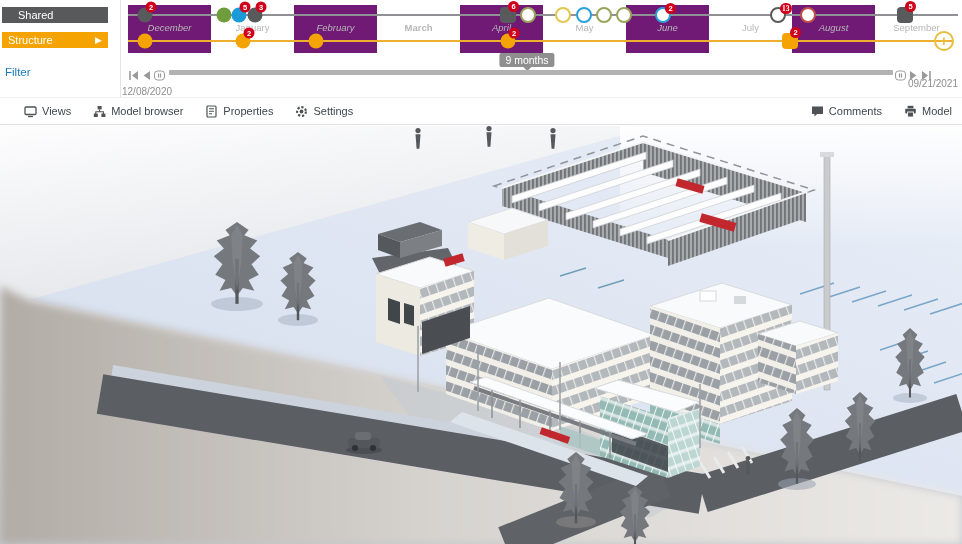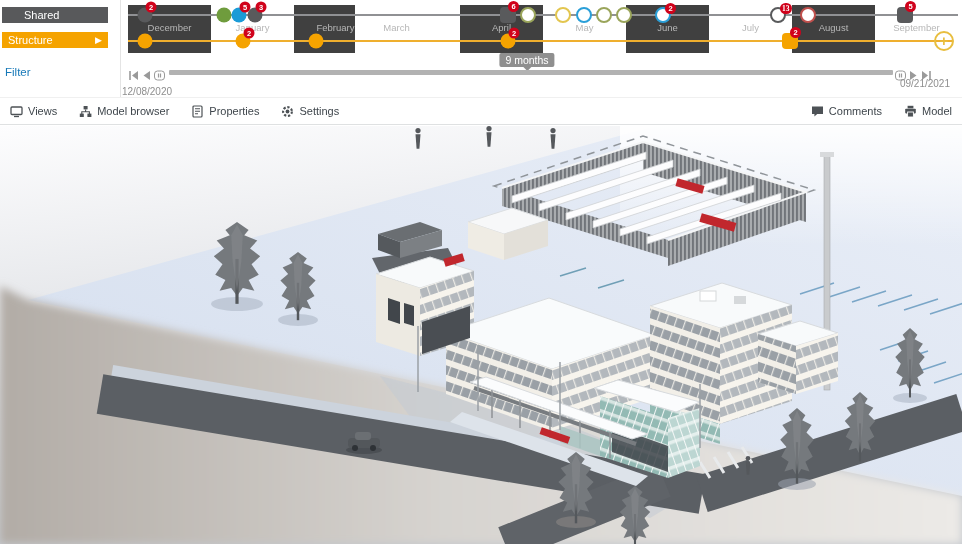--- a/index.html
+++ b/index.html
@@ -4,28 +4,28 @@
 <style>
   * { box-sizing: border-box; margin: 0; padding: 0; }
   html,body { width:962px; height:544px; overflow:hidden; background:#fff;
               font-family:"Liberation Sans", sans-serif; }
   .app { position:relative; width:962px; height:544px; }
 
   
   .top-panel { position:absolute; left:0; top:0; width:962px; height:97px; background:#fff; }
   .side-divider { position:absolute; left:120px; top:0; width:1px; height:97px; background:#e4e4e4; }
   .shared-bar { position:absolute; left:2px; top:7px; width:106px; height:16px; background:#58595b;
-                color:#fff; font-size:11px; line-height:16px; padding-left:22px; }
+                color:#fff; font-size:11px; line-height:16px; padding-left:16px; }
   .structure-bar { position:absolute; left:2px; top:32px; width:106px; height:16px; background:#f5a300;
                    color:#fff; font-size:11px; line-height:16px; padding-left:6px; cursor:pointer; }
   .structure-bar .play-arrow { position:absolute; right:6px; top:0; font-size:9px; line-height:16px; color:#fff; }
   .filter-link { position:absolute; left:5px; top:66px; color:#1779b8; font-size:11.5px; cursor:pointer; }
 
   .band { position:absolute; top:5px; height:48px; background:#fff; }
-  .band.alt { background:#404040; }
+  .band.alt { background:#701a75;font-style:italic; }
   .mlabel { position:absolute; width:100%; top:17px; text-align:center; font-size:9.5px; color:#b7b7b7; }
 
   .gray-line { position:absolute; left:128px; top:14px; width:830px; height:2px; background:#909194; }
   .orange-line { position:absolute; left:128px; top:40px; width:824px; height:2px; background:#efaf2e; }
 
   .mk { position:absolute; transform:translate(-50%,-50%); cursor:pointer; }
   .mk.filled  { width:15px; height:15px; border-radius:50%; }
   .mk.square  { width:16px; height:16px; border-radius:4px; }
   .mk.outline { width:16px; height:16px; border-radius:50%; border:2.5px solid #999; background:#fff; }
   .mk.plus { width:20px; height:20px; border-radius:50%; border:2px solid #e8be3f; background:transparent;
@@ -38,28 +38,28 @@
              color:#fff; font-size:10.5px; line-height:14px; padding:0 6px; border-radius:2px; white-space:nowrap; }
   .tooltip .tip-arrow { position:absolute; left:50%; bottom:-4px; margin-left:-4px; width:0; height:0;
              border-left:4px solid transparent; border-right:4px solid transparent; border-top:4px solid #8f8f8f; }
 
   .sbtn { width:11px; height:11px; display:inline-block; cursor:pointer; }
   .slider-left  { position:absolute; left:128px; top:67px; display:flex; gap:2px; }
   .slider-right { position:absolute; right:30px; top:67px; display:flex; gap:2px; }
   .slider-track { position:absolute; left:169px; top:70px; width:724px; height:5px; background:#b2b2b2;
                   border-radius:1px; cursor:pointer; }
   .date { position:absolute; top:78px; font-size:10px; color:#8e8e8e; }
-  .date.start { left:122px;margin-top:8px; } .date.end { right:12px; }
+  .date.start { left:122px;margin-top:8px; } .date.end { right:4px; }
 
   
   .toolbar { position:absolute; left:0; top:97px; width:962px; height:28px; background:#fff;
              border-top:1px solid #f0f0f0; border-bottom:1px solid #dfe1e2; display:flex; align-items:center; }
   .tb-item { display:flex; align-items:center; gap:5px; font-size:11px; color:#3f464c; cursor:pointer;
              margin-left:22px; white-space:nowrap; }
-  .tb-item:first-child { margin-left:10px; }
+  .tb-item:first-child { margin-left:24px; }
   .tb-item svg { display:block; }
   .tb-spacer { flex:1; }
   .tb-right { margin-left:0; margin-right:22px; }
   .tb-right.last { margin-right:10px; }
 
   
   .viewport { position:absolute; left:0; top:126px; width:962px; height:418px; overflow:hidden; cursor:grab; }
   .viewport svg { display:block; }
 </style>
 </head>
@@ -81,21 +81,21 @@
     <div id="bands">
         <div class="band alt" style="left: 128px; width: 83px;">
           <span class="mlabel">December</span>
         </div>
         <div class="band" style="left: 211px; width: 83px;">
           <span class="mlabel">January</span>
         </div>
         <div class="band alt" style="left: 294px; width: 83px;">
           <span class="mlabel">February</span>
         </div>
-        <div class="band" style="left: 355px; width: 83px;">
+        <div class="band" style="left: 377px; width: 83px; font-weight: bold;">
           <span class="mlabel">March</span>
         </div>
         <div class="band alt" style="left: 460px; width: 83px;">
           <span class="mlabel">April</span>
         </div>
         <div class="band" style="left: 543px; width: 83px;">
           <span class="mlabel">May</span>
         </div>
         <div class="band alt" style="left: 626px; width: 83px;">
           <span class="mlabel">June</span>

